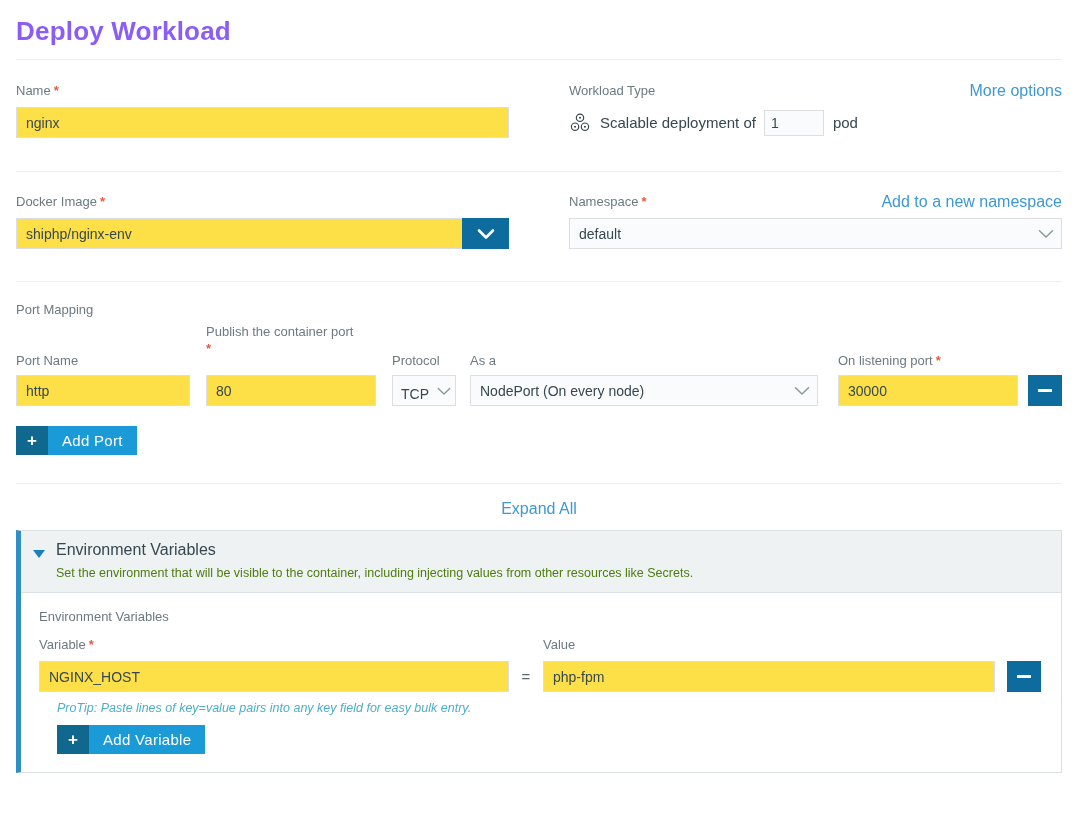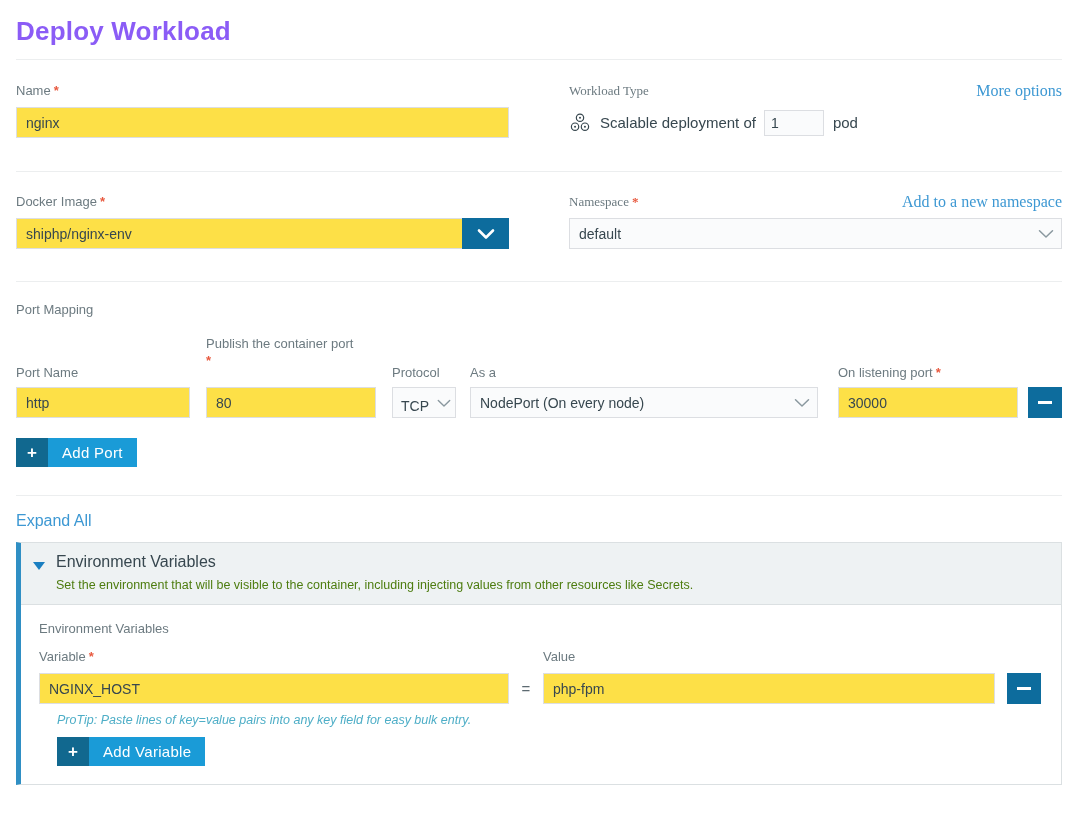--- a/index.html
+++ b/index.html
@@ -59,21 +59,21 @@
 
   .link {
     color: #3d98d3;
     font-size: 16px;
     text-decoration: none;
     cursor: pointer;
     white-space: nowrap;
   }
 
   
-  .lbl-line { display: flex; align-items: flex-end; justify-content: space-between; margin-bottom: 7px; font-family: Liberation Serif, serif; }
+  .lbl-line { display: flex; align-items: flex-end; justify-content: space-between; margin-bottom: 7px; }
   .lbl-line .lbl { margin-bottom: 0; }
 
   
   .wl-line { display: flex; align-items: center; height: 31px; font-size: 15px; color: #37474f; }
   .wl-icon { width: 22px; height: 22px; margin-right: 9px; flex: 0 0 22px; }
   .wl-text { margin-right: 8px; }
   .pod-inp {
     width: 60px; height: 26px;
     border: 1px solid #dcdee2;
     background: #fafbfc;
@@ -110,21 +110,21 @@
     cursor: pointer;
     overflow: hidden; white-space: nowrap;
   }
   .sel-caret {
     position: absolute; right: 8px; top: 50%; transform: translateY(-50%);
     pointer-events: none;
   }
 
   
   .section { padding: 0 16px; }
-  .section-lbl { font-size: 13px; color: #6c7a80; margin-bottom: 18px; display: block; }
+  .section-lbl { font-size: 13px; color: #6c7a80; margin-bottom: 6px; display: block; }
 
   .pm-grid { display: flex; align-items: flex-end; }
   .pm-c1 { flex: 0 0 190px; padding-right: 16px; }
   .pm-c2 { flex: 0 0 186px; padding-right: 16px; }
   .pm-c3 { flex: 0 0 78px; padding-right: 14px; }
   .pm-c4 { flex: 1 1 auto; padding-right: 20px; }
   .pm-c5 { flex: 0 0 190px; padding-right: 10px; }
   .pm-c6 { flex: 0 0 34px; }
 
   .pm-head { height: 46px; display: flex; align-items: flex-start; }
@@ -152,21 +152,21 @@
     display: flex; align-items: center; justify-content: center;
   }
   .add-btn .cap {
     background: #1a9bd7; color: #fff;
     font-size: 15px; padding: 0 14px;
     display: flex; align-items: center;
     letter-spacing: .3px;
   }
 
   
-  .expand-row { padding: 0 16px; text-align: left; }
+  .expand-row { padding: 0 16px; text-align: center; }
   .panel {
     margin: 12px 16px 0 16px;
     border: 1px solid #dbe0e2;
     border-left: 5px solid #2f8fc4;
     background: #fff;
   }
   .panel-head {
     background: #eef2f3;
     padding: 9px 12px 10px 10px;
     display: flex; align-items: flex-start;

